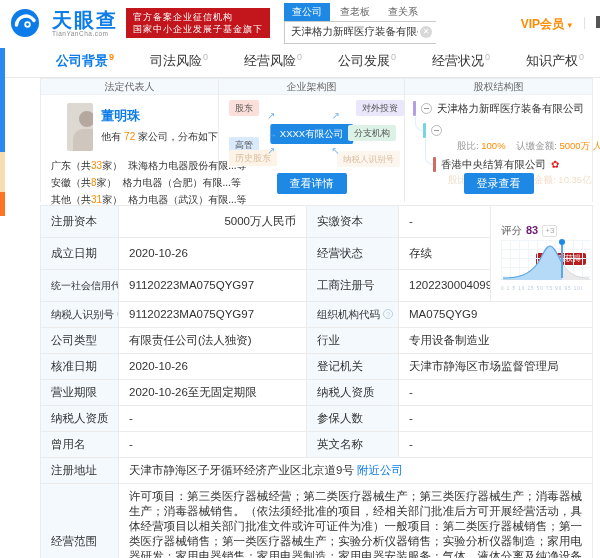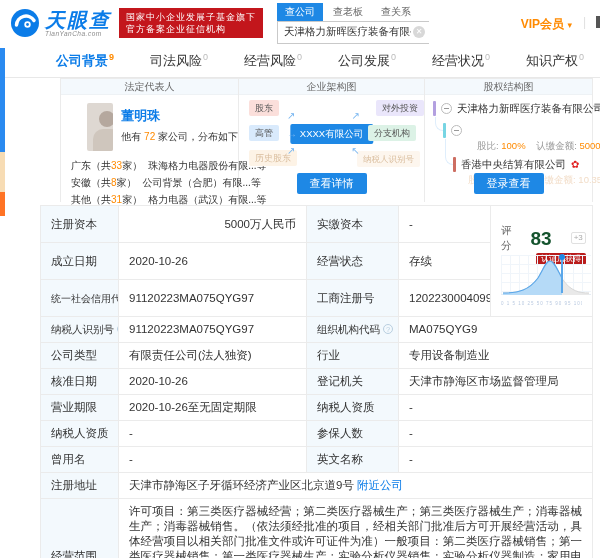--- a/index.html
+++ b/index.html
@@ -1,21 +1,21 @@
 <!DOCTYPE html>
 <html><head>
 <meta charset="utf-8">
 <style>
   * { margin:0; padding:0; box-sizing:border-box; }
   body { font-family:"Liberation Sans","DejaVu Sans",sans-serif; background:#fff; }
   .page { position:relative; width:600px; height:558px; background:#fff; overflow:hidden; }
 
   
   .header { display:flex; align-items:center; height:46px; padding-left:10px; position:relative; }
-  .logo { display:flex; align-items:center; gap:5px;font-style:italic; }
+  .logo { display:flex; align-items:center; gap:12px; }
   .logo-name { color:#0b7ce8; font-size:20px; font-weight:bold; letter-spacing:2px; line-height:20px; }
   .logo-domain { color:#8a8a8a; font-size:6.5px; letter-spacing:.5px; }
   .gov-badge { background:#c3161c; color:#fff; font-size:9px; line-height:12px; padding:3px 7px; margin-left:8px; letter-spacing:1px; white-space:nowrap; }
   .search-wrap { margin-left:14px; width:200px; }
   .search-tabs { display:flex; gap:2px; font-size:10px; }
   .search-tab { padding:2px 8px; color:#666; cursor:pointer; }
   .search-tab.active { background:#1e88e5; color:#fff; }
   .search-row { display:flex; }
   .search-input-box { position:relative; width:152px; }
   .search-input { width:152px; height:23px; border:1px solid #c9c9c9; border-right:none; font-size:10.5px; color:#333; padding:0 18px 0 6px; outline:none; }
@@ -35,21 +35,21 @@
 
   
   .edge { position:absolute; left:0; width:5px; }
   .edge-blue { top:48px; height:104px; background:#2a8af0; }
   .edge-tan { top:152px; height:40px; background:#f7dcb4; }
   .edge-orange { top:192px; height:24px; background:#ff7324; }
 
   
   .content { margin:0 7px 0 40px; }
 
-  .panels { display:flex; border:1px solid #ebebeb; border-bottom:none; height:124px;margin-left:20px; }
+  .panels { display:flex; border:1px solid #ebebeb; border-bottom:none; height:124px; }
   .panel { border-right:1px solid #ebebeb; display:flex; flex-direction:column; }
   .panel:last-child { border-right:none; }
   .panel-h { height:16px; background:#f4f9fd; border-bottom:1px solid #eef2f5; color:#666; font-size:10px; line-height:16px; text-align:center; }
   .p1 { width:178px; } .p2 { width:186px; } .p3 { flex:1; }
 
   
   .rep-top { display:flex; gap:8px; padding:8px 0 4px 26px; }
   .avatar { width:40px; height:48px; border-radius:2px; background:#ded8d2; position:relative; overflow:hidden; }
   .avatar::before { content:""; position:absolute; left:12px; top:8px; width:16px; height:16px; border-radius:50%; background:#b5a89e; }
   .avatar::after { content:""; position:absolute; left:6px; top:26px; width:28px; height:22px; border-radius:10px 10px 0 0; background:#cfc6bd; }
@@ -93,23 +93,23 @@
   td.lbl { background:#f3f9fd; color:#555; white-space:nowrap; }
   .c1 { width:78px; } .c2 { width:188px;text-align:right; } .c3 { width:92px; } .c5 { width:102px; }
   .help { display:inline-block; width:10px; height:10px; border:1px solid #b9cfe0; border-radius:50%; color:#b9cfe0; font-size:7.5px; line-height:10px; text-align:center; margin-left:3px; vertical-align:1px; cursor:pointer; }
   .link { color:#0b7ce8; cursor:pointer; }
   .scope-txt { line-height:19px; text-align:justify; }
 
   
   td.score-cell { position:relative; padding:2px 6px; vertical-align:top; }
   .cert-badge { position:absolute; top:0; right:6px; background:#b91c1c; color:#fff; font-size:8px; line-height:12px; padding:0 5px; border-radius:2px;margin-top:47px; }
   .cert-badge::after { content:""; position:absolute; left:10px; bottom:-3px; border:3px solid transparent; border-top-color:#ff9024; }
-  .score-line { margin-top:12px; display:flex; align-items:center; gap:19px; }
+  .score-line { margin-top:12px; display:flex; align-items:center; gap:4px; }
   .score-lab { color:#666; font-size:10.5px; }
-  .score-val { color:#14532d; font-size:19px; font-weight:bold; }
+  .score-val { color:#701a75; font-size:11px; font-weight:bold; }
   .score-delta { border:1px solid #e0e0e0; color:#aaa; font-size:8px; line-height:10px; padding:0 2px; border-radius:2px; }
   .curve-wrap { position:relative; margin-top:2px; width:90px; height:40px;
     background:
       repeating-linear-gradient(to right, #f0f5fa 0 1px, transparent 1px 9px),
       repeating-linear-gradient(to bottom, #f0f5fa 0 1px, transparent 1px 9px);
     border-bottom:1px solid #e4ecf4; }
   .curve-wrap svg { position:absolute; left:0; top:0; }
   .marker { position:absolute; left:60px; top:2px; width:2px; height:36px; background:#5aa7ea; }
   .marker::before { content:""; position:absolute; left:-2px; top:-3px; width:6px; height:6px; border-radius:50%; background:#1e88e5; }
   .ticks { margin-top:1px; font-size:4.5px; color:#b9c9e0; letter-spacing:1px; white-space:nowrap; overflow:hidden; }
@@ -126,22 +126,22 @@
         <path d="M6.5 17 A9.5 9.5 0 0 1 24 12.5" stroke="#fff" stroke-width="3.5" fill="none" stroke-linecap="round"></path>
         <circle cx="17.5" cy="16.5" r="3.2" fill="#fff"></circle>
         <circle cx="17.5" cy="16.5" r="1.4" fill="#0b7ce8"></circle>
       </svg>
       <div>
         <div class="logo-name">天眼查</div>
         <div class="logo-domain">TianYanCha.com</div>
       </div>
     </div>
     <div class="gov-badge">
+      <div>官方备案企业征信机构</div>
       <div>国家中小企业发展子基金旗下</div>
-      <div>官方备案企业征信机构</div>
     </div>
     <div class="search-wrap">
       <div class="search-tabs">
         <span class="search-tab active">查公司</span>
         <span class="search-tab">查老板</span>
         <span class="search-tab">查关系</span>
       </div>
       <div class="search-row">
         <div class="search-input-box">
           <input class="search-input" value="天津格力新晖医疗装备有限公司" style="">
@@ -186,33 +186,33 @@
               <span class="num-o">72</span>
               <span>家公司，分布如下</span>
             </div>
           </div>
         </div>
         <div class="rep-list">
           <div class="rep-row">
             <span>广东（共</span><span class="num-o">33</span><span>家）</span><span class="comp">珠海格力电器股份有限...等</span>
           </div>
           <div class="rep-row">
-            <span>安徽（共</span><span class="num-o">8</span><span>家）</span><span class="comp">公司背景（合肥）有限...等</span>
+            <span>安徽（共</span><span class="num-o">8</span><span>家）</span><span class="comp">格力电器（合肥）有限...等</span>
           </div>
           <div class="rep-row">
             <span>其他（共</span><span class="num-o">31</span><span>家）</span><span class="comp">格力电器（武汉）有限...等</span>
           </div>
         </div>
       </div>
 
       <div class="panel p2">
         <div class="panel-h">企业架构图</div>
         <div class="org">
           <span class="obox b-share" style="left:10px; top:5px;">股东</span>
-          <span class="obox b-exec" style="left:10px; top:30px;">高管</span>
+          <span class="obox b-exec" style="left:10px; top:42px;">高管</span>
           <span class="obox b-hist" style="left:10px; top:55px;">历史股东</span>
           <span class="obox b-center" style="left:50%; top:29px; transform:translateX(-50%);">XXXX有限公司</span>
           <span class="obox b-invest" style="right:0; top:5px;">对外投资</span>
           <span class="obox b-branch" style="right:8px; top:30px;">分支机构</span>
           <span class="obox b-histlegal" style="right:4px; top:56px; font-size:8.5px;">纳税人识别号</span>
           <span class="oarrow" style="left:48px; top:15px;">↗</span>
           <span class="oarrow" style="left:48px; top:33px;">→</span>
           <span class="oarrow" style="left:48px; top:50px;">↗</span>
           <span class="oarrow" style="right:64px; top:15px;">↗</span>
           <span class="oarrow" style="right:64px; top:33px;">→</span>

